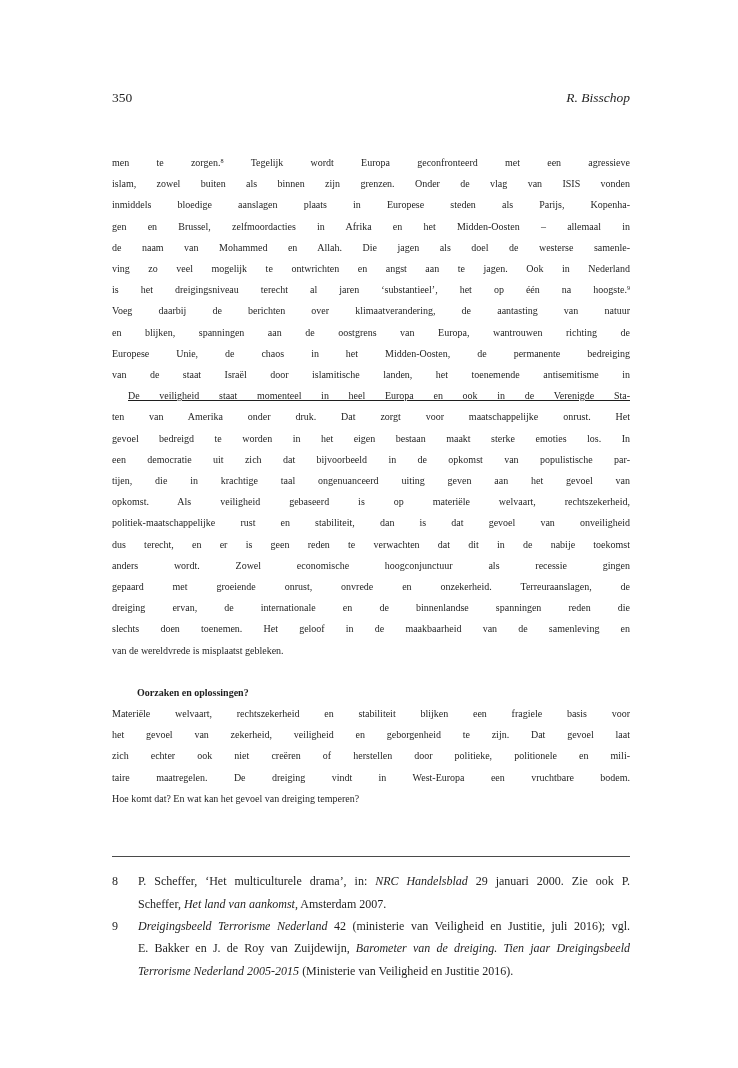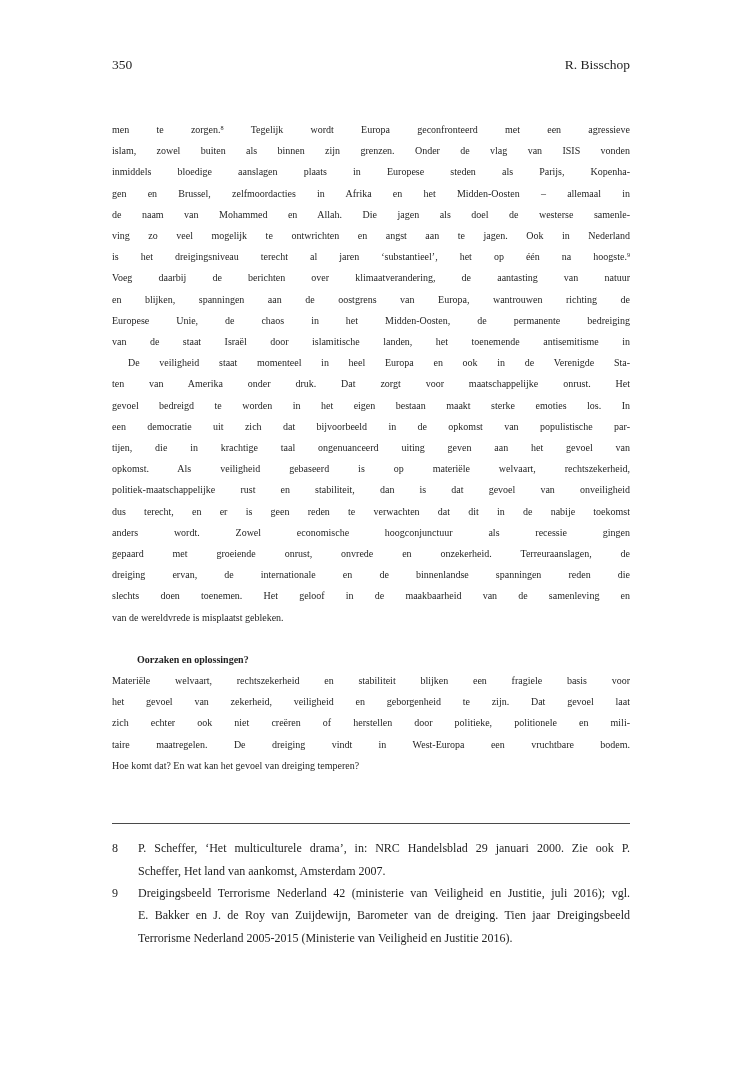--- a/index.html
+++ b/index.html
@@ -2,30 +2,30 @@
 <html><head>
 <meta charset="utf-8">
 <style>
   html, body { margin: 0; padding: 0; background: #ffffff; }
   body {
     width: 738px; height: 1068px; overflow: hidden;
     font-family: "Liberation Serif", "DejaVu Serif", serif;
     color: #1f1f1f;
     -webkit-font-smoothing: antialiased;
   }
-  .page { padding: 57px 108px 0 112px; }
+  .page { padding: 90px 108px 0 112px; }
   .header {
     display: flex; justify-content: space-between; align-items: baseline;
     font-size: 13.5px; margin-bottom: 46px;
   }
-  .it { }
+  .it { font-style: italic; }
   .body-text { font-size: 10px; line-height: 21.2px; }
   .line { text-align: justify; text-align-last: justify; }
   .line.last { text-align-last: left; }
-  .line.indent { text-indent: 16px; }
+  .line.indent { text-indent: 16px; text-decoration: underline; }
   .heading { font-weight: bold; text-indent: 25px; margin-top: 21px; }
   .sup {
     font-size: 0.62em; position: relative; top: -0.5em; line-height: 0;
   }
   .footnotes {
     margin-top: 47px;
     border-top: 1px solid #4a4a4a;
     padding-top: 13px;
     font-size: 12px; line-height: 22.4px;
   }

